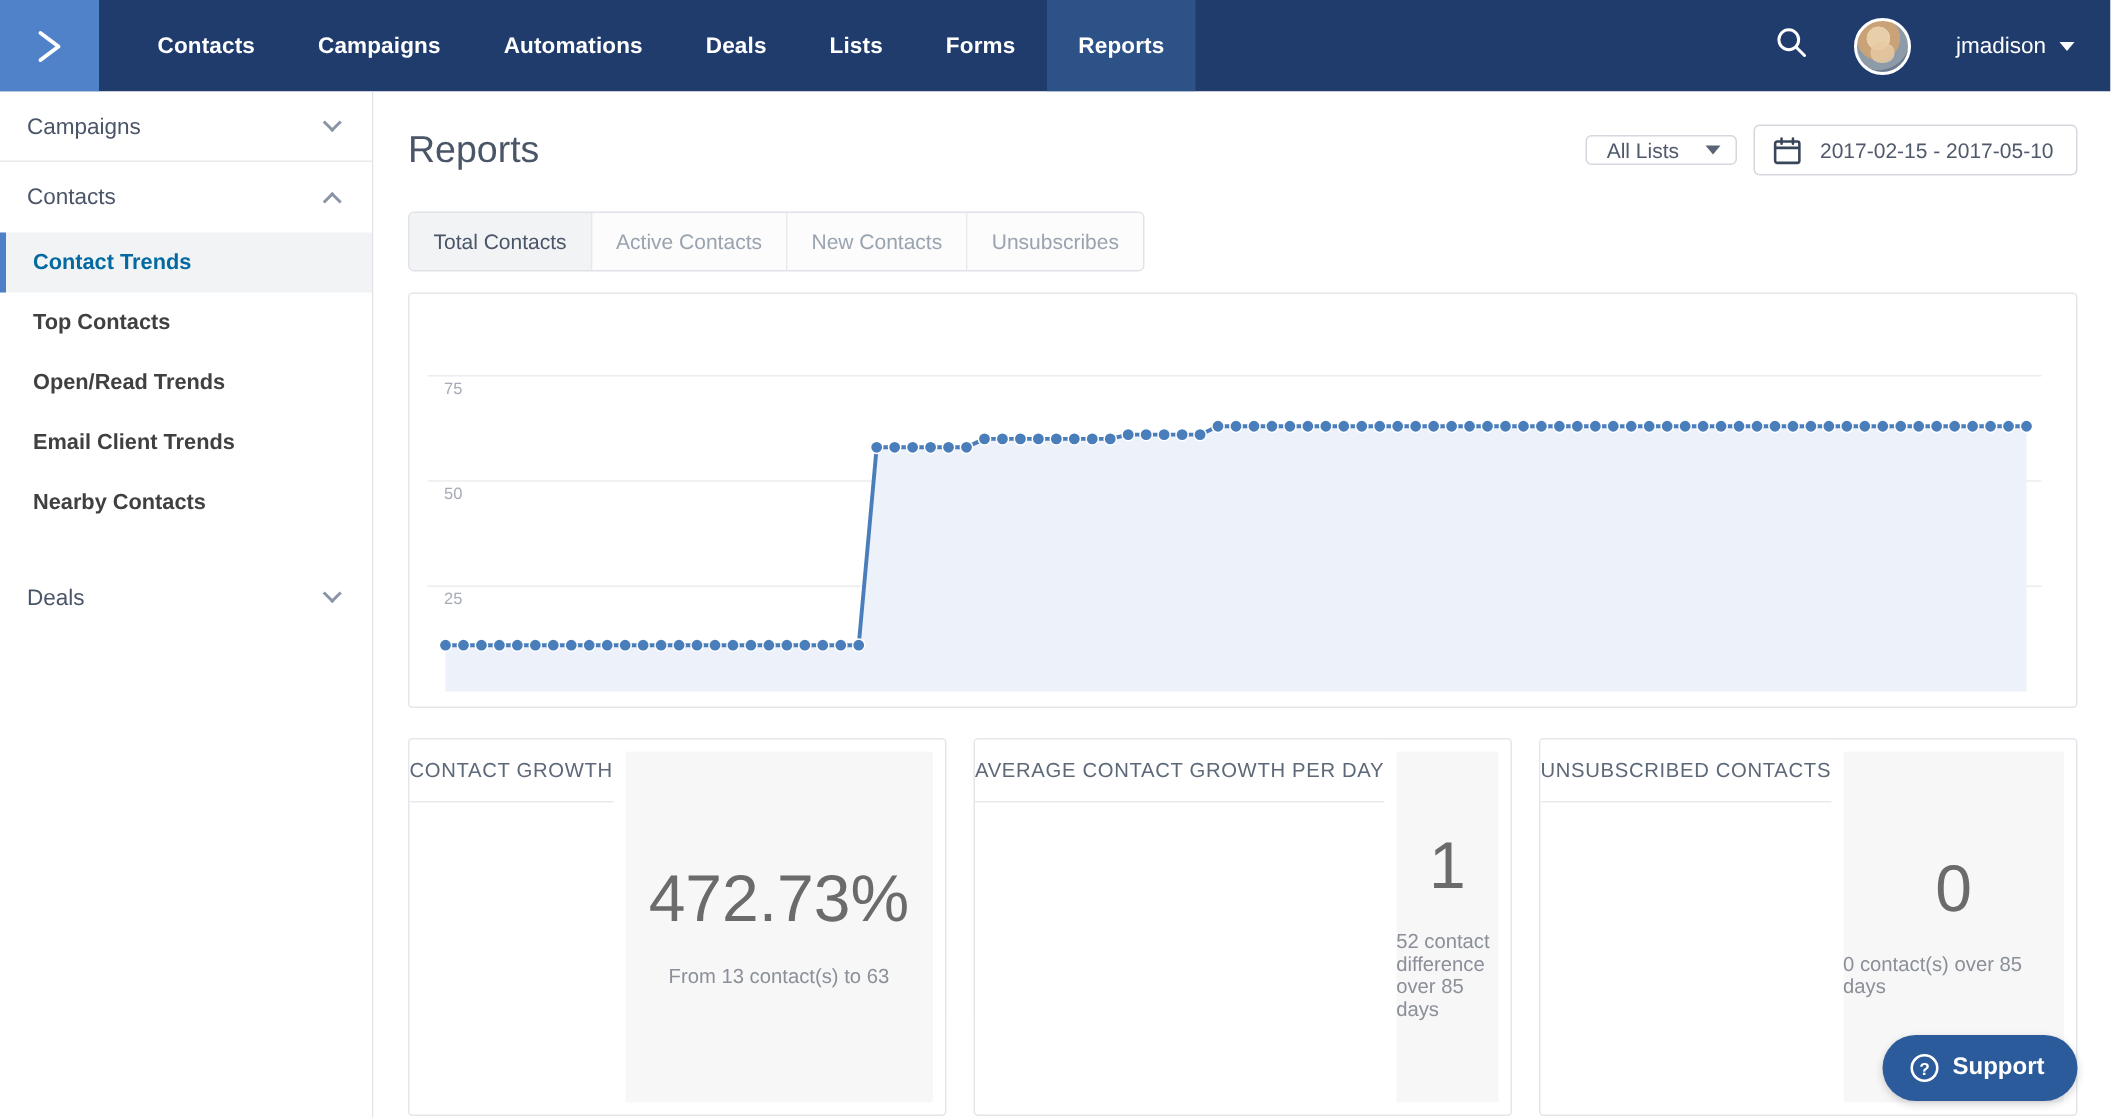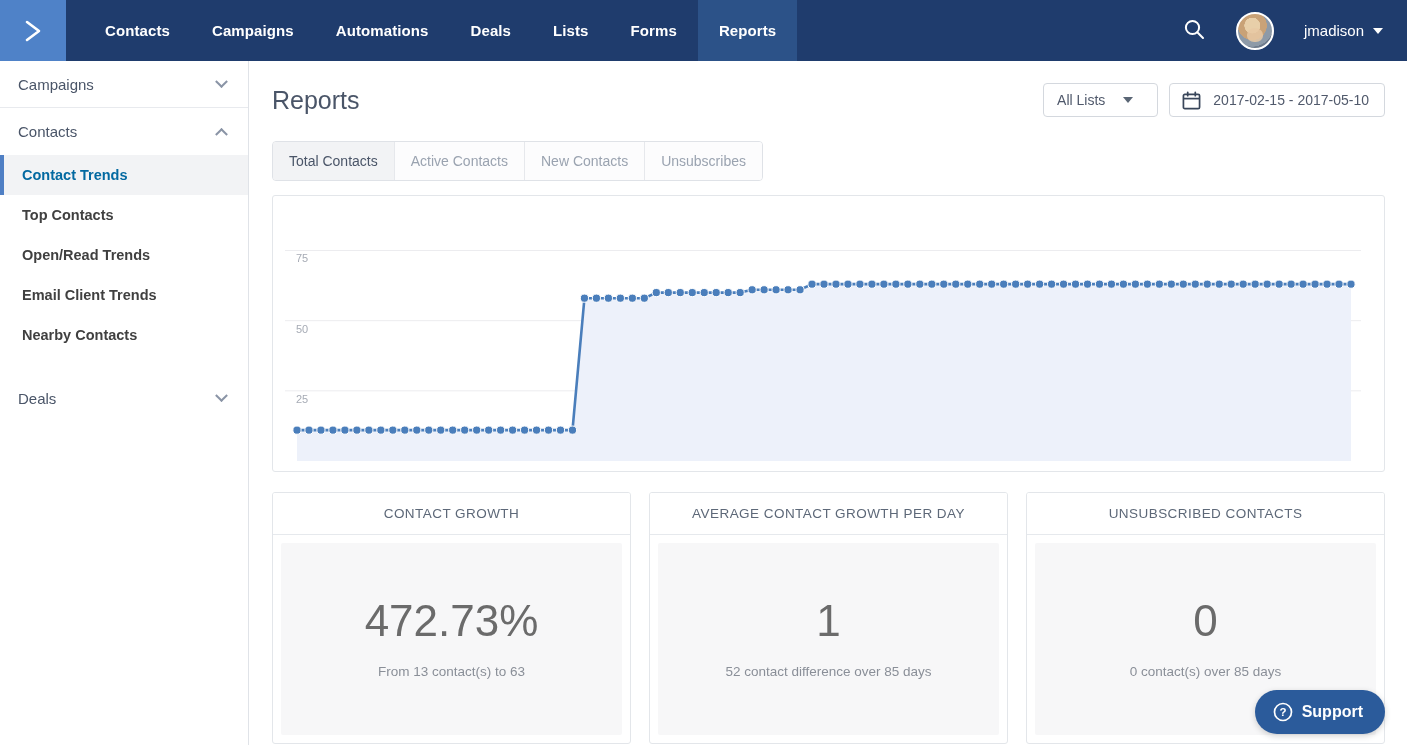--- a/index.html
+++ b/index.html
@@ -119,25 +119,25 @@
   .page-head {
     display: flex; align-items: center;
     padding: 16px 22px 0 23px;
     height: 62px;
   }
   .page-title {
     font-size: 25px; color: #4a5568; font-weight: 400;
   }
   .head-controls { margin-left: auto; display: flex; align-items: center; }
   .select-box {
-    height: 34px; min-width: 100px;
+    height: 20px; min-width: 100px;
     border: 1px solid #d4d8de; border-radius: 4px;
     background: #fff;
     display: flex; align-items: center;
-    padding: 0 24px 0 13px;
+    padding: 0 10px 0 13px;
     font-size: 14px; color: #50596b;
     cursor: pointer;
   }
   .select-box .caret {
     margin-left: 18px;
     width: 0; height: 0;
     border-left: 5px solid transparent;
     border-right: 5px solid transparent;
     border-top: 6px solid #5a6675;
   }
@@ -189,21 +189,21 @@
   .cards {
     margin: 20px 22px 0 23px;
     display: flex; gap: 18px;
   }
   .card {
     flex: 1 1 0;
     border: 1px solid #e3e6ea;
     border-radius: 3px;
     background: #ffffff;
     height: 252px;
-    display: flex; flex-direction: column;
+    display: flex; flex-direction: row;
     overflow: hidden;
   }
   .card-head {
     height: 42px; display: flex; align-items: center; justify-content: center;
     font-size: 13.5px; letter-spacing: .45px;
     color: #5d6878;
     border-bottom: 1px solid #e6e9ed;
     background: #ffffff;
     text-transform: uppercase;
   }

